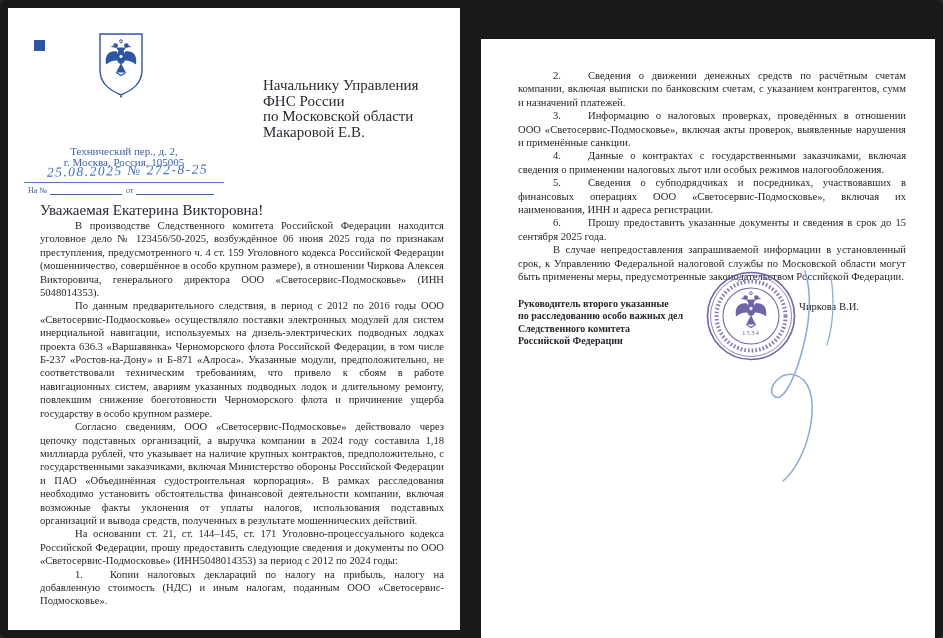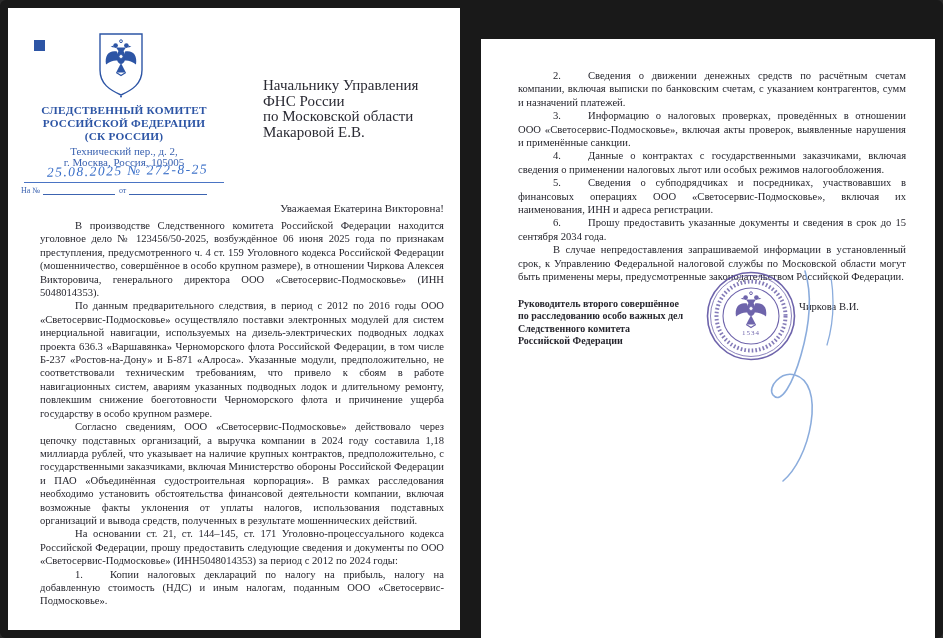--- a/index.html
+++ b/index.html
@@ -13,31 +13,31 @@
   .corner-mark{position:absolute;left:26px;top:32px;width:11px;height:11px;background:#2d55a5;}
   .emblem{position:absolute;left:88px;top:24px;width:50px;height:66px;color:#2d55a5;}
   .org-block{position:absolute;left:5px;top:96px;width:222px;text-align:center;
              color:#2d55a5;font-weight:bold;font-size:11.3px;line-height:13px;letter-spacing:.2px;}
   .addr-block{position:absolute;left:5px;top:138px;width:222px;text-align:center;
               color:#3c63b0;font-size:11px;line-height:11px;}
   .hw-ref{position:absolute;left:12px;top:155px;width:215px;text-align:center;
           color:#3a6fc8;font-size:13.5px;font-style:italic;letter-spacing:1.5px;
           transform:rotate(-1.2deg);white-space:nowrap;}
   .ref-underline{position:absolute;left:16px;top:174px;width:200px;border-bottom:1.4px solid #4a74c4;}
-  .ref-row{position:absolute;left:13px;top:178px;width:220px;color:#3c63b0;font-size:8px;}
+  .ref-row{position:absolute;left:20px;top:178px;width:220px;color:#3c63b0;font-size:8px;}
   .blank{display:inline-block;border-bottom:1px solid #3c63b0;height:8px;vertical-align:bottom;}
   .blank.b1{width:72px;margin:0 4px 0 3px;}
   .blank.b2{width:78px;margin-left:3px;}
 
   .recipient{position:absolute;left:255px;top:70px;width:190px;color:#2a2a33;
              font-size:15px;line-height:15.5px;}
 
   
-  .salutation{position:absolute;left:32px;top:194px;width:404px;text-align:right;
-              color:#2a2a33;font-size:11px;}
+  .salutation{position:absolute;left:32px;top:194px;width:404px;text-align:left;
+              color:#2a2a33;font-size:15px;}
   .body-col{position:absolute;color:#26262e;font-size:10.6px;line-height:13.4px;text-align:justify;}
   #page1 .body-col{left:32px;top:211px;width:404px;}
   #page2 .body-col{left:37px;top:30px;width:388px;}
   .body-col p{margin:0;text-indent:35px;}
   .num{display:inline-block;width:35px;text-indent:0;}
 
   
   .sig-title{position:absolute;left:37px;top:259px;width:210px;color:#26262e;
              font-weight:bold;font-size:10px;line-height:12.3px;}
   .sig-name{position:absolute;left:318px;top:262px;color:#26262e;font-size:10.6px;}
@@ -71,25 +71,20 @@
   <div class="page" id="page1">
 
     <div class="corner-mark"></div>
 
     <svg class="emblem" viewBox="0 0 50 66">
       <path d="M4 2 H46 V38 C46 52 36 58 25 63 C14 58 4 52 4 38 Z" fill="none" stroke="#2d55a5" stroke-width="1.4"></path>
       <use href="#eagle" x="5" y="6" width="40" height="40" color="#2d55a5"></use>
       <circle cx="25" cy="64.5" r="1" fill="#2d55a5"></circle>
     </svg>
 
-    <div class="org-block">
-      <div>СЛЕДСТВЕННЫЙ КОМИТЕТ</div>
-      <div>РОССИЙСКОЙ ФЕДЕРАЦИИ</div>
-      <div>(СК РОССИИ)</div>
-    </div>
 
     <div class="addr-block">
       <div>Технический пер., д. 2,</div>
       <div>г. Москва, Россия, 105005</div>
     </div>
 
     <div class="hw-ref">25.08.2025 № 272-8-25</div>
     <div class="ref-underline"></div>
 
     <div class="ref-row">
@@ -113,26 +108,26 @@
     </div>
   </div>
 
   <div class="page" id="page2">
 
     <div class="body-col">
       <p><span class="num">2.</span><span>Сведения о движении денежных средств по расчётным счетам компании, включая выписки по банковским счетам, с указанием контрагентов, сумм и назначений платежей.</span></p>
       <p><span class="num">3.</span><span>Информацию о налоговых проверках, проведённых в отношении ООО «Светосервис-Подмосковье», включая акты проверок, выявленные нарушения и применённые санкции.</span></p>
       <p><span class="num">4.</span><span>Данные о контрактах с государственными заказчиками, включая сведения о применении налоговых льгот или особых режимов налогообложения.</span></p>
       <p><span class="num">5.</span><span>Сведения о субподрядчиках и посредниках, участвовавших в финансовых операциях ООО «Светосервис-Подмосковье», включая их наименования, ИНН и адреса регистрации.</span></p>
-      <p><span class="num">6.</span><span>Прошу предоставить указанные документы и сведения в срок до 15 сентября 2034 года.</span></p>
+      <p><span class="num">6.</span><span>Прошу предоставить указанные документы и сведения в срок до 15 сентября 2025 года.</span></p>
       <p>В случае непредоставления запрашиваемой информации в установленный срок, к Управлению Федеральной налоговой службы по Московской области могут быть применены меры, предусмотренные законодательством Российской Федерации.</p>
     </div>
 
     <div class="sig-title">
-      <div>Руководитель второго совершённое</div>
+      <div>Руководитель второго указанные</div>
       <div>по расследованию особо важных дел</div>
       <div>Следственного комитета</div>
       <div>Российской Федерации</div>
     </div>
 
     <div class="sig-name">Чиркова В.И.</div>
 
     <svg class="stamp" viewBox="0 0 92 92">
       <circle cx="46" cy="46" r="43.5" fill="none" stroke="currentColor" stroke-width="1.6"></circle>
       <circle cx="46" cy="46" r="40.5" fill="none" stroke="currentColor" stroke-width=".8"></circle>

